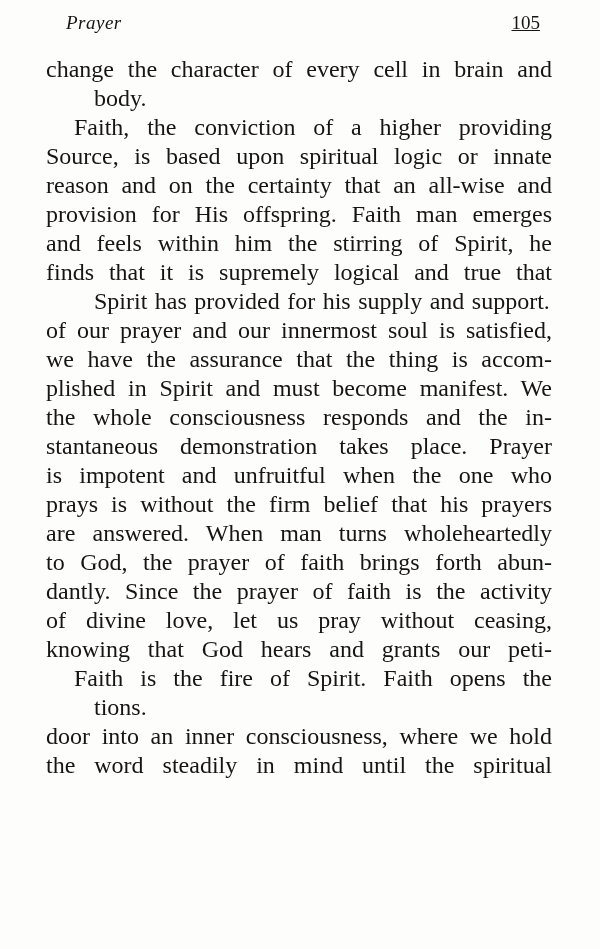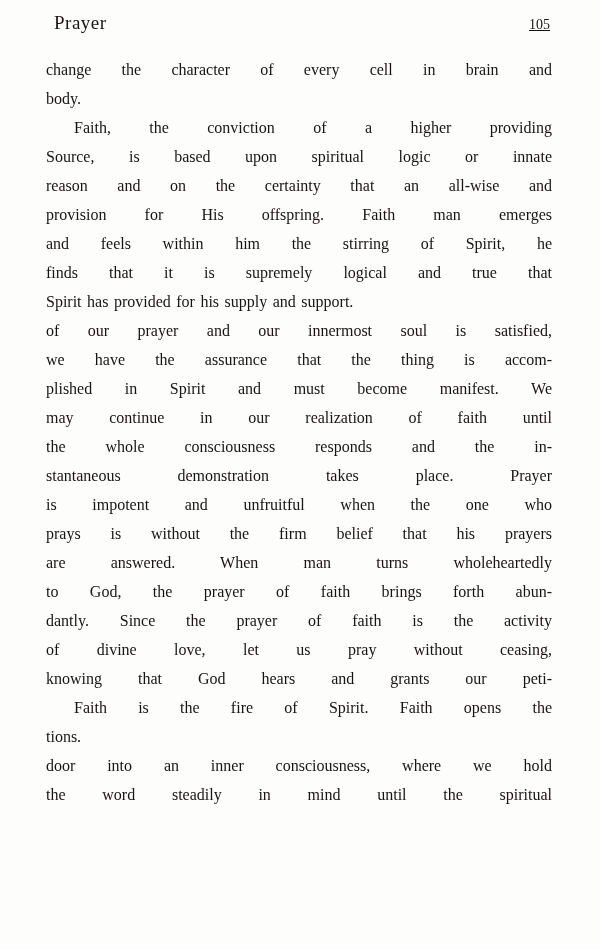--- a/index.html
+++ b/index.html
@@ -21,42 +21,44 @@
     box-sizing: border-box;
     padding: 12px 48px 0 46px;
   }
   .running-header {
     display: flex;
     justify-content: space-between;
     align-items: baseline;
     margin-bottom: 21px;
   }
   .running-title {
+    font-style: italic;
     font-size: 19px;
     letter-spacing: 0.5px;
-    margin-left: 8px;
+    margin-left: 20px;
   }
   .page-number {
-    font-size: 14px;
-    margin-right: 2px;
+    font-size: 19px;
+    margin-right: 12px;
     text-decoration: underline;
   }
   .page-body {
-    font-size: 16px;
+    font-size: 24px;
     line-height: 29px;
     word-spacing: 1.5px;
   }
   .line {
     text-align: justify;
     text-align-last: justify;
     white-space: nowrap; 
   }
   .line.end {
     text-align-last: left;
     white-space: normal;
+    margin-left: 48px;
   }
   .line.indent {
     text-indent: 28px;
   }
 </style>
 </head>
 <body style="background: rgb(253, 253, 251); color: rgb(23, 21, 19);">
 
 <div class="page">
   <div class="running-header">
@@ -69,21 +71,20 @@
       <div class="line indent">Faith, the conviction of a higher providing</div>
       <div class="line">Source, is based upon spiritual logic or innate</div>
       <div class="line">reason and on the certainty that an all-wise and</div>
       <div class="line">provision for His offspring. Faith man emerges</div>
       <div class="line">and feels within him the stirring of Spirit, he</div>
       <div class="line">finds that it is supremely logical and true that</div>
       <div class="line end">Spirit has provided for his supply and support.</div>
       <div class="line">of our prayer and our innermost soul is satisfied,</div>
       <div class="line">we have the assurance that the thing is accom-</div>
       <div class="line">plished in Spirit and must become manifest. We</div>
-      <div class="line">may continue in our realization of faith until</div>
       <div class="line">the whole consciousness responds and the in-</div>
       <div class="line">stantaneous demonstration takes place. Prayer</div>
       <div class="line">is impotent and unfruitful when the one who</div>
       <div class="line">prays is without the firm belief that his prayers</div>
       <div class="line">are answered. When man turns wholeheartedly</div>
       <div class="line">to God, the prayer of faith brings forth abun-</div>
       <div class="line">dantly. Since the prayer of faith is the activity</div>
       <div class="line">of divine love, let us pray without ceasing,</div>
       <div class="line">knowing that God hears and grants our peti-</div>
       <div class="line indent">Faith is the fire of Spirit. Faith opens the</div>

